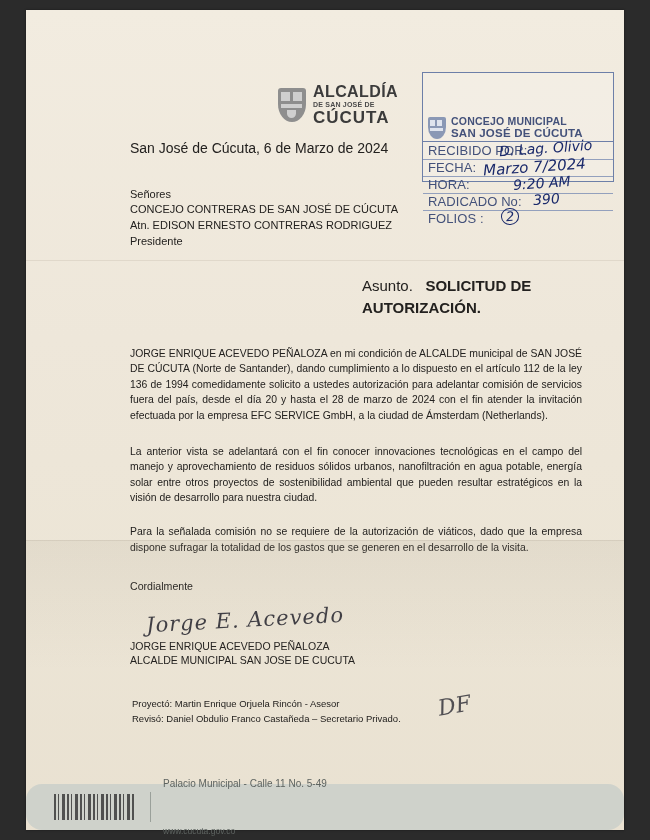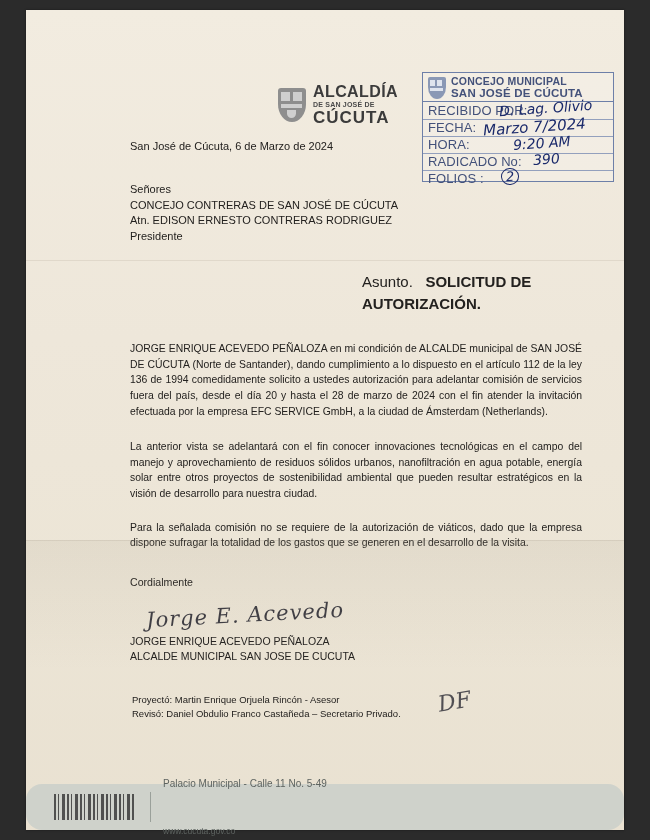--- a/index.html
+++ b/index.html
@@ -91,20 +91,21 @@
     position: absolute;
     left: 396px; top: 0px;
     width: 190px; height: 108px;
     border: 1px solid #6d7fa8;
     background: rgba(255,255,255,.18);
   }
   .stamp-hdr {
     display: flex; align-items: center; gap: 5px;
     padding: 3px 4px 2px 5px;
     border-bottom: 1px solid #6d7fa8;
+    margin-top: 40px;
   }
   .stamp-shield {
     width: 18px; height: 22px;
     background: #8a98b5;
     border-radius: 2px 2px 9px 9px / 2px 2px 12px 12px;
     flex: 0 0 auto;
     position: relative; overflow: hidden;
   }
   .stamp-shield b {
     position:absolute; background:#dfe4ee; display:block;
@@ -156,21 +157,21 @@
   
   .doc {
     position: absolute;
     left: 104px;
     right: 42px;
     top: 128px;
     color: #23211f;
     font-size: 10.5px;
     line-height: 1.48;
   }
-  .doc .date { margin-bottom: 28px; font-size: 11px; }
+  .doc .date { margin-bottom: 28px; font-size: 14px; }
   .addr { margin-bottom: 26px; font-size: 11px; line-height: 1.42; }
   .addr .l1 { }
   .addr .l2 { }
   .addr .l3 { }
   .addr .l4 { }
 
   .subject {
     margin: 0 0 26px 232px;
     font-size: 15px;
   }

